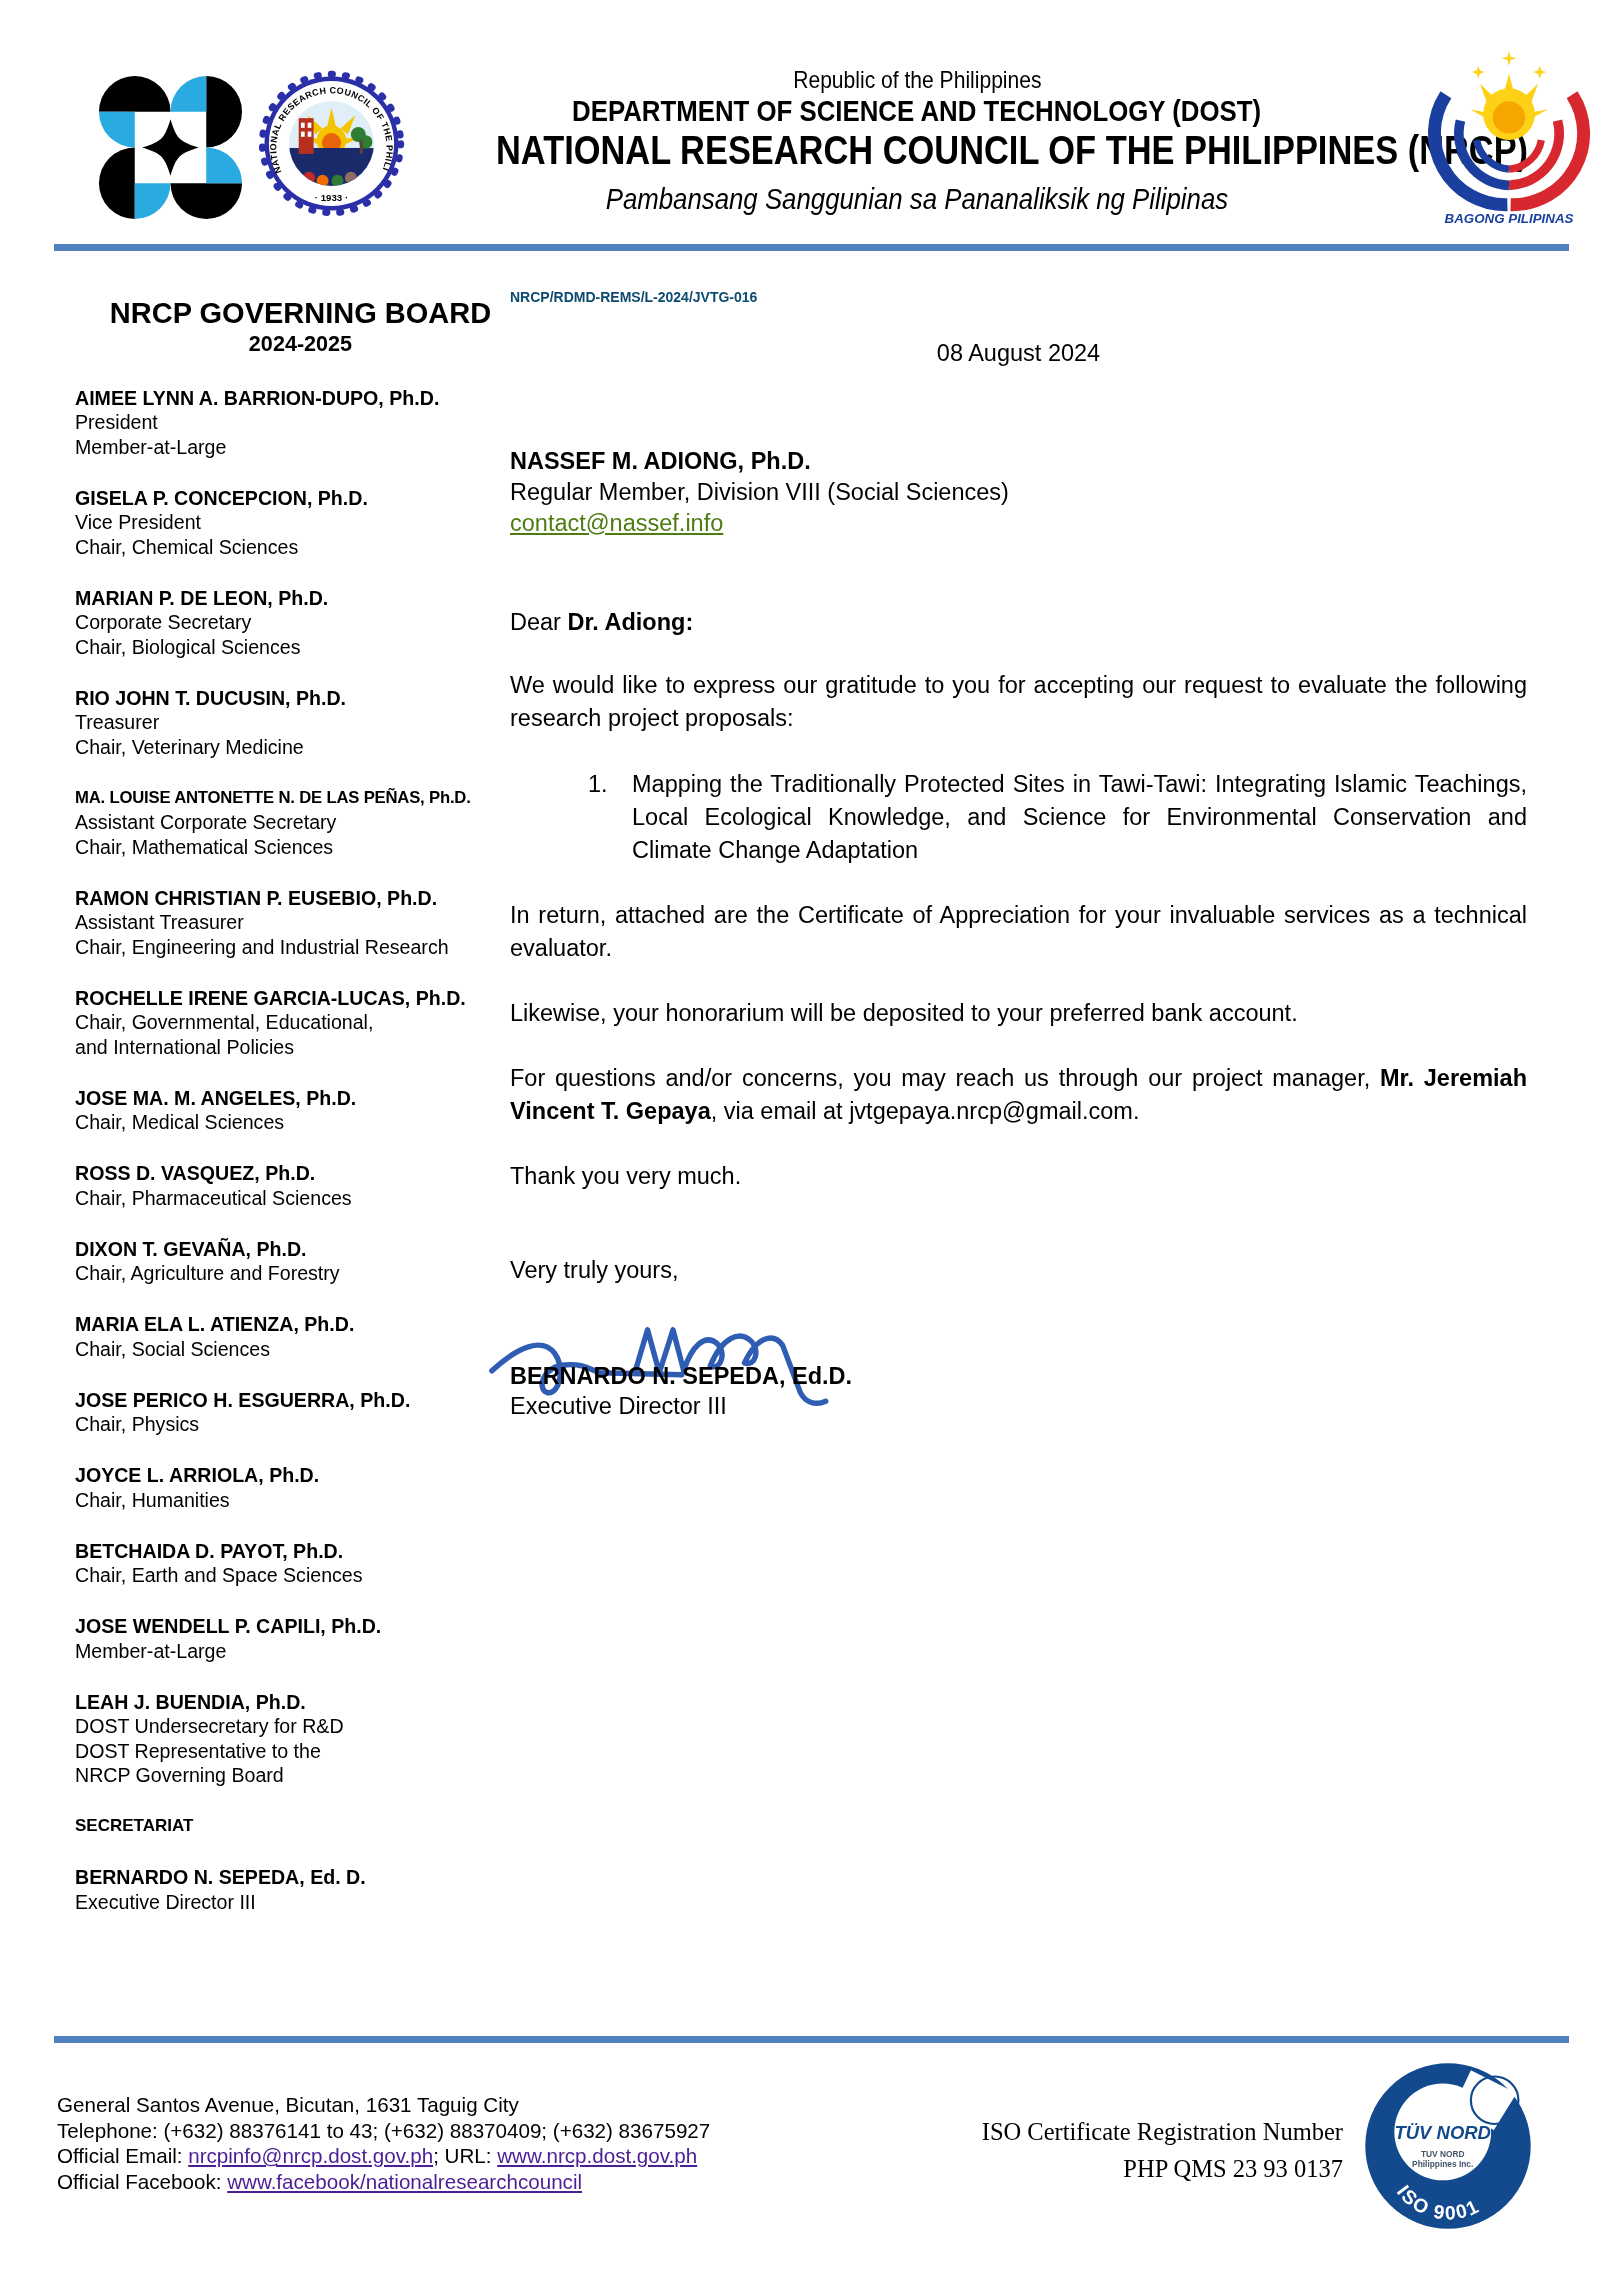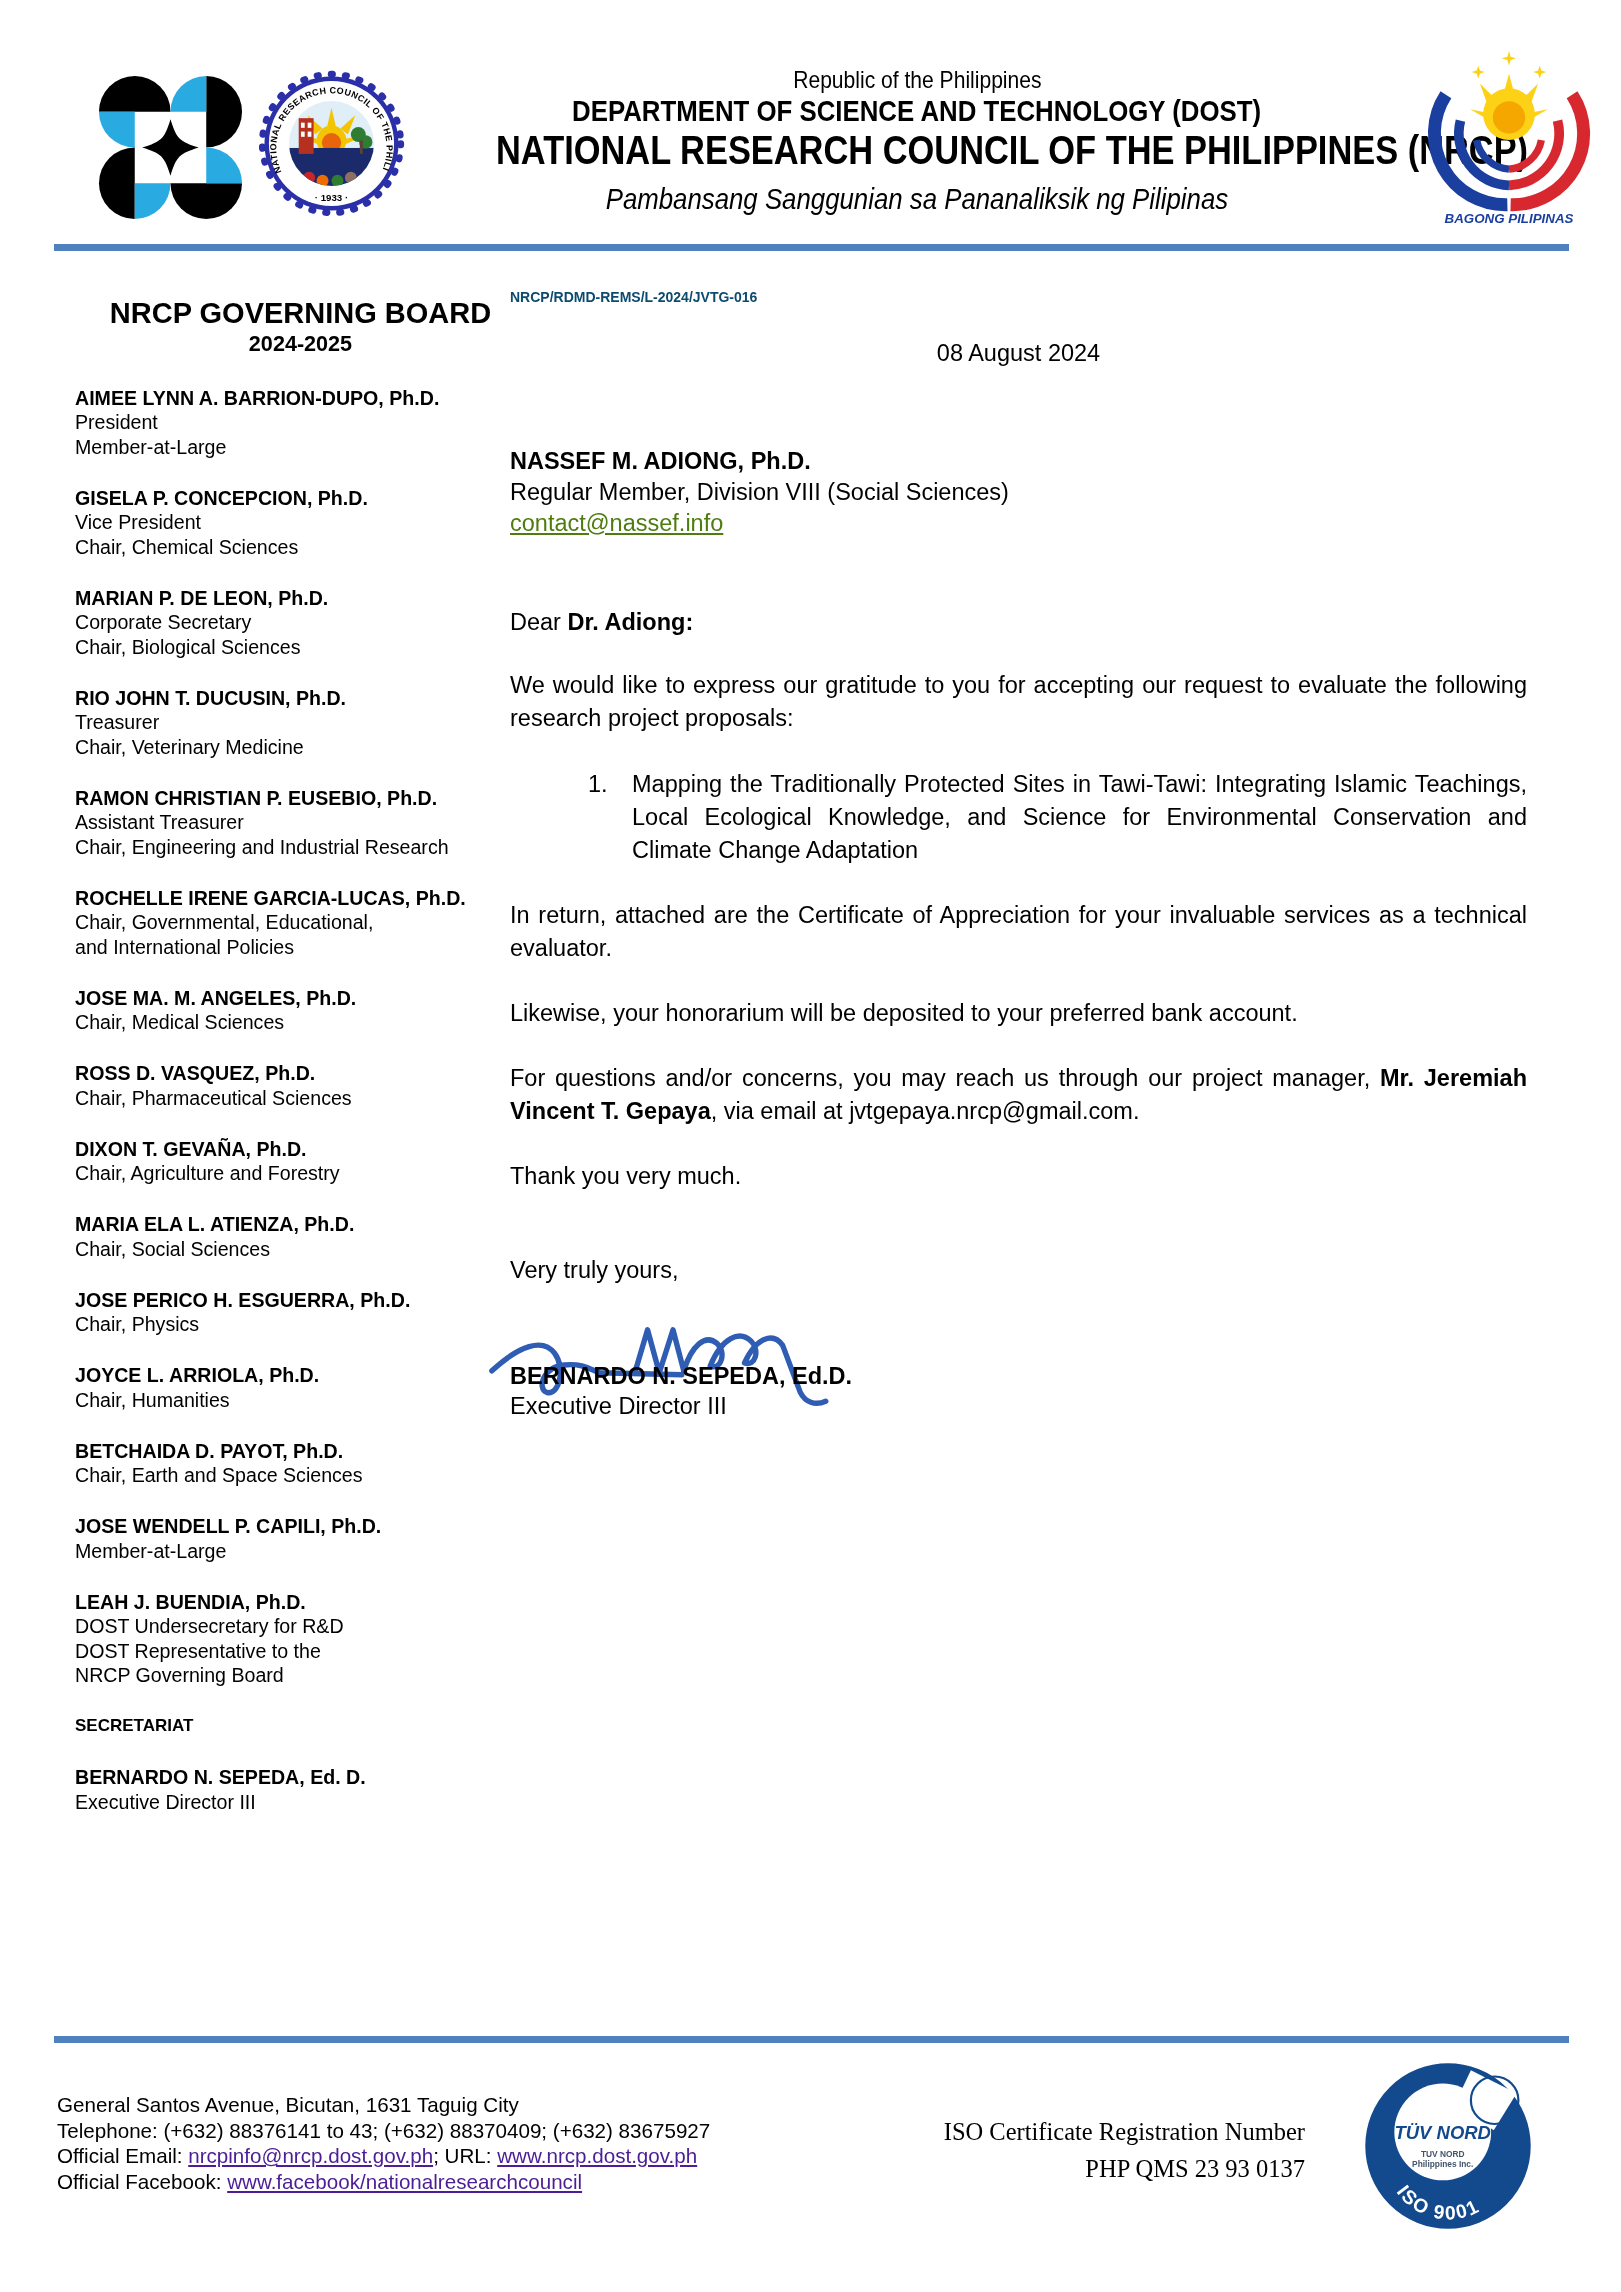--- a/index.html
+++ b/index.html
@@ -42,21 +42,21 @@
   .list-item { margin-top:33px; display:flex; line-height:33px; }
   .li-num { flex:none; width:44px; margin-left:78px; }
   .li-text { flex:1; text-align:justify; }
   .closing { margin-top:63px; line-height:29px; }
   .sig-svg { position:absolute; left:-24.5px; top:1022px; width:421px; height:110px; }
   .signer { margin-top:76px; line-height:30px; position:relative; }
   
   .footer-left { position:absolute; left:57px; top:2092px; font-size:20.6px; line-height:25.5px; }
   .flink { color:#4c1d95; }
   .flink.u { text-decoration:underline; }
-  .footer-iso { position:absolute; left:882px; top:2113px; width:423px; text-align:right;
+  .footer-iso { position:absolute; left:920px; top:2113px; width:423px; text-align:right;
                 font-family:"Liberation Serif", serif; font-size:24.5px; line-height:37px; }
   .logo-tuv { position:absolute; left:1360px; top:2058px; width:176px; height:176px; }
 </style>
 </head>
 <body>
 
 <div class="page">
 
   <svg class="logo-dost" viewBox="0 0 200 200" aria-hidden="true">
 
@@ -180,20 +180,27 @@
     </div>
 
     <div class="member">
       <div class="member-name">RIO JOHN T. DUCUSIN, Ph.D.</div>
       <div class="member-roles">
             <div class="member-role">Treasurer</div>
             <div class="member-role">Chair, Veterinary Medicine</div>
           </div>
     </div>
 
+    <div class="member">
+      <div class="member-name tight">MA. LOUISE ANTONETTE N. DE LAS PEÑAS, Ph.D.</div>
+      <div class="member-roles">
+            <div class="member-role">Assistant Corporate Secretary</div>
+            <div class="member-role">Chair, Mathematical Sciences</div>
+          </div>
+    </div>
 
     <div class="member">
       <div class="member-name">RAMON CHRISTIAN P. EUSEBIO, Ph.D.</div>
       <div class="member-roles">
             <div class="member-role">Assistant Treasurer</div>
             <div class="member-role">Chair, Engineering and Industrial Research</div>
           </div>
     </div>
 
     <div class="member">

